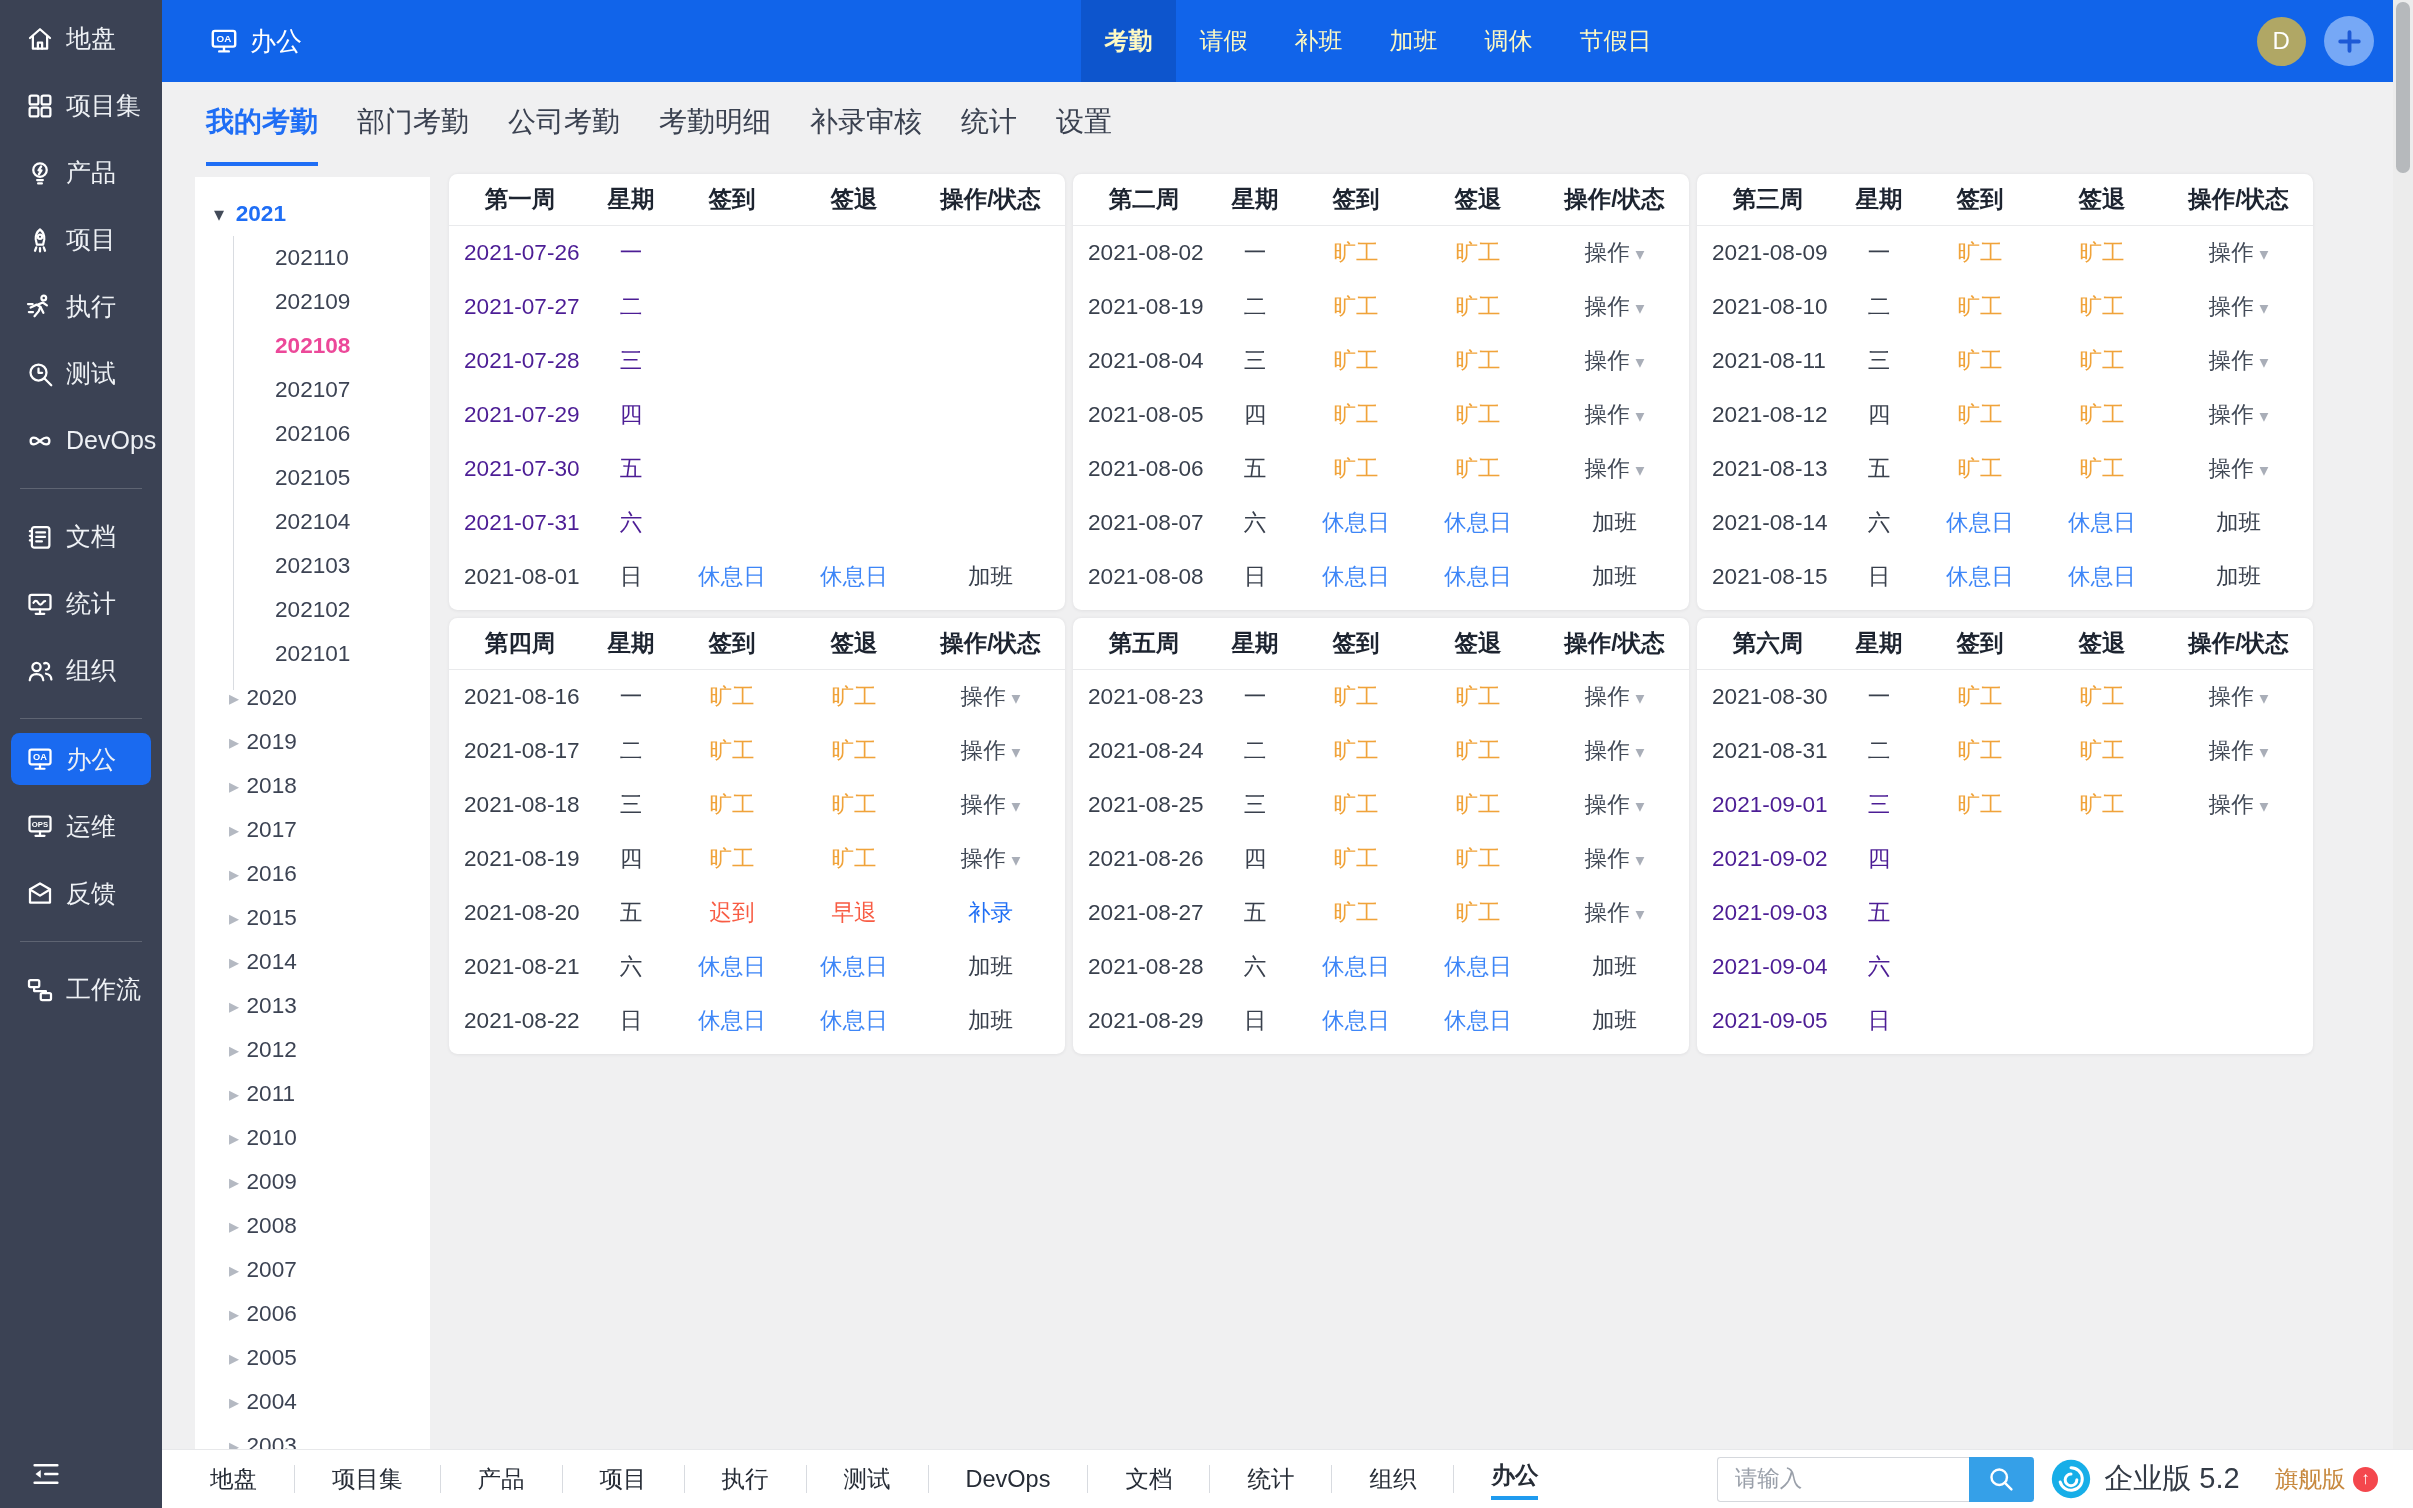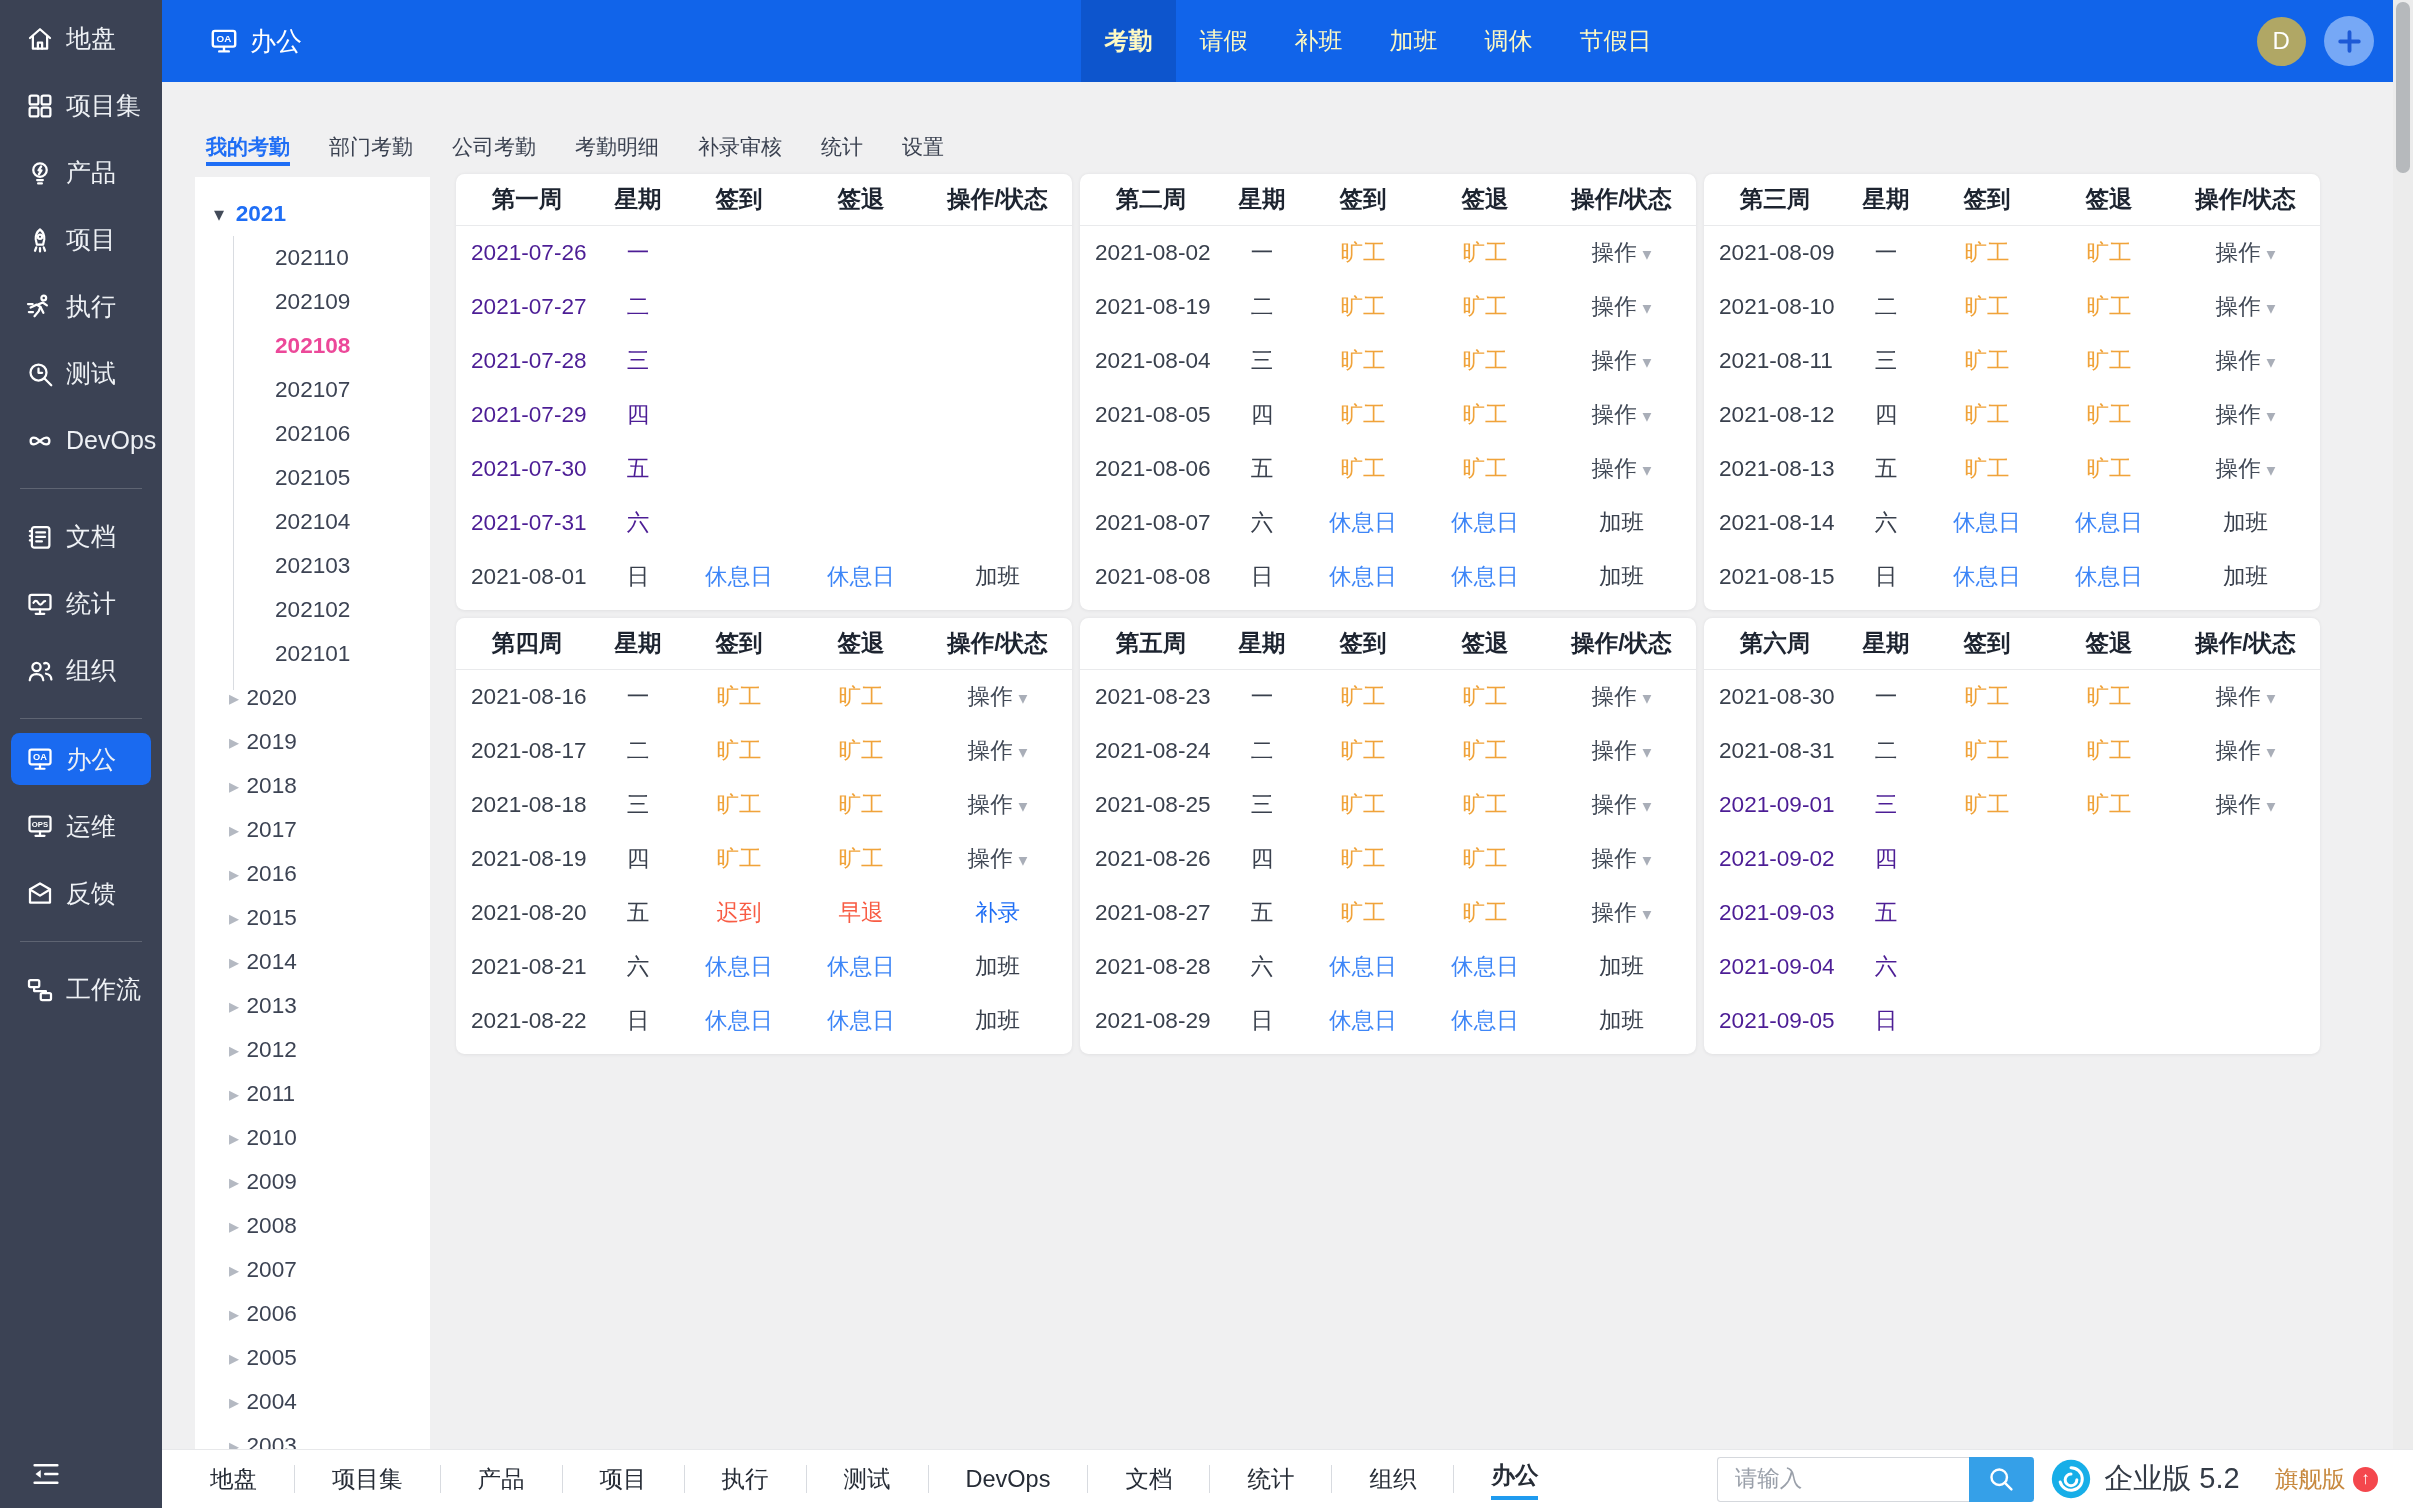--- a/index.html
+++ b/index.html
@@ -30,40 +30,40 @@
   .top-tab.active { background:#0d55cd; font-weight:bold; }
   .top-right { position:absolute; right:39px; top:0; height:82px; display:flex; align-items:center; gap:18.4px; }
   .avatar { width:49px; height:49px; border-radius:50%; background:#b0a765; color:#fff;
     font-size:24px; display:flex; align-items:center; justify-content:center; cursor:pointer; }
   .plusbtn { width:50px; height:50px; border-radius:50%; background:#76a8f6;
     display:flex; align-items:center; justify-content:center; cursor:pointer; }
 
   
   .subtabs { height:84px; background:#f0f0f1; display:flex; align-items:flex-end;
     padding-left:44px; }
-  .subtab { font-size:21px; color:#3a4150; margin-right:39px; padding-bottom:1px;
+  .subtab { font-size:28px; color:#3a4150; margin-right:39px; padding-bottom:21px;
     border-bottom:4.2px solid transparent; cursor:pointer; }
   .subtab.active { color:#1f6ef5; font-weight:bold; border-bottom-color:#1f6ef5; }
 
   
   .content { position:absolute; left:0; right:0; top:166px; bottom:59px; }
 
   .tree-panel { position:absolute; left:33px; top:11px; width:235px; bottom:0;
     background:#fff; overflow:hidden; padding-top:15px; }
   .tree-item { height:44px; display:flex; align-items:center; font-size:22.6px;
     color:#3c4353; cursor:pointer; position:relative; z-index:2; }
   .tree-year-open { padding-left:19px; font-weight:bold; color:#1f6ef5; }
   .tree-year-open .cd { color:#434b59; font-size:20px; margin-right:11.7px; font-weight:normal; }
   .tree-month { padding-left:80px; }
   .tree-month.sel { color:#ec4899; font-weight:bold; }
   .tree-yr { padding-left:34px; }
   .tree-yr .cr { color:#b4b9c2; font-size:20px; margin-right:7.5px; }
   .guide { position:absolute; left:38px; top:59px; width:0.8px; height:454px; background:#d9dce1; z-index:1; }
 
-  .cards { position:absolute; left:294px; top:7.5px; display:grid;
+  .cards { position:absolute; left:287px; top:7.5px; display:grid;
     grid-template-columns:616px 616px 616px; grid-column-gap:32px; grid-row-gap:42px;gap:8px; }
   .card { width:616px; height:436px; background:#fff; border-radius:8.4px;
     box-shadow:0 0.8px 3.4px rgba(31,35,41,.07); overflow:hidden; }
   .crow { display:grid; grid-template-columns:142px 80px 122px 122px 151px; align-items:center; }
   .chead { height:52px; font-size:23.5px; font-weight:bold; color:#1d2430;
     border-bottom:1.7px solid #e9eaec; }
   .chead > div { text-align:center; }
   .cbody .crow { height:54px; font-size:22.6px; color:#39404d; }
   .cell-date { padding-left:15px; text-align:left; }
   .cell-c { text-align:center; }

